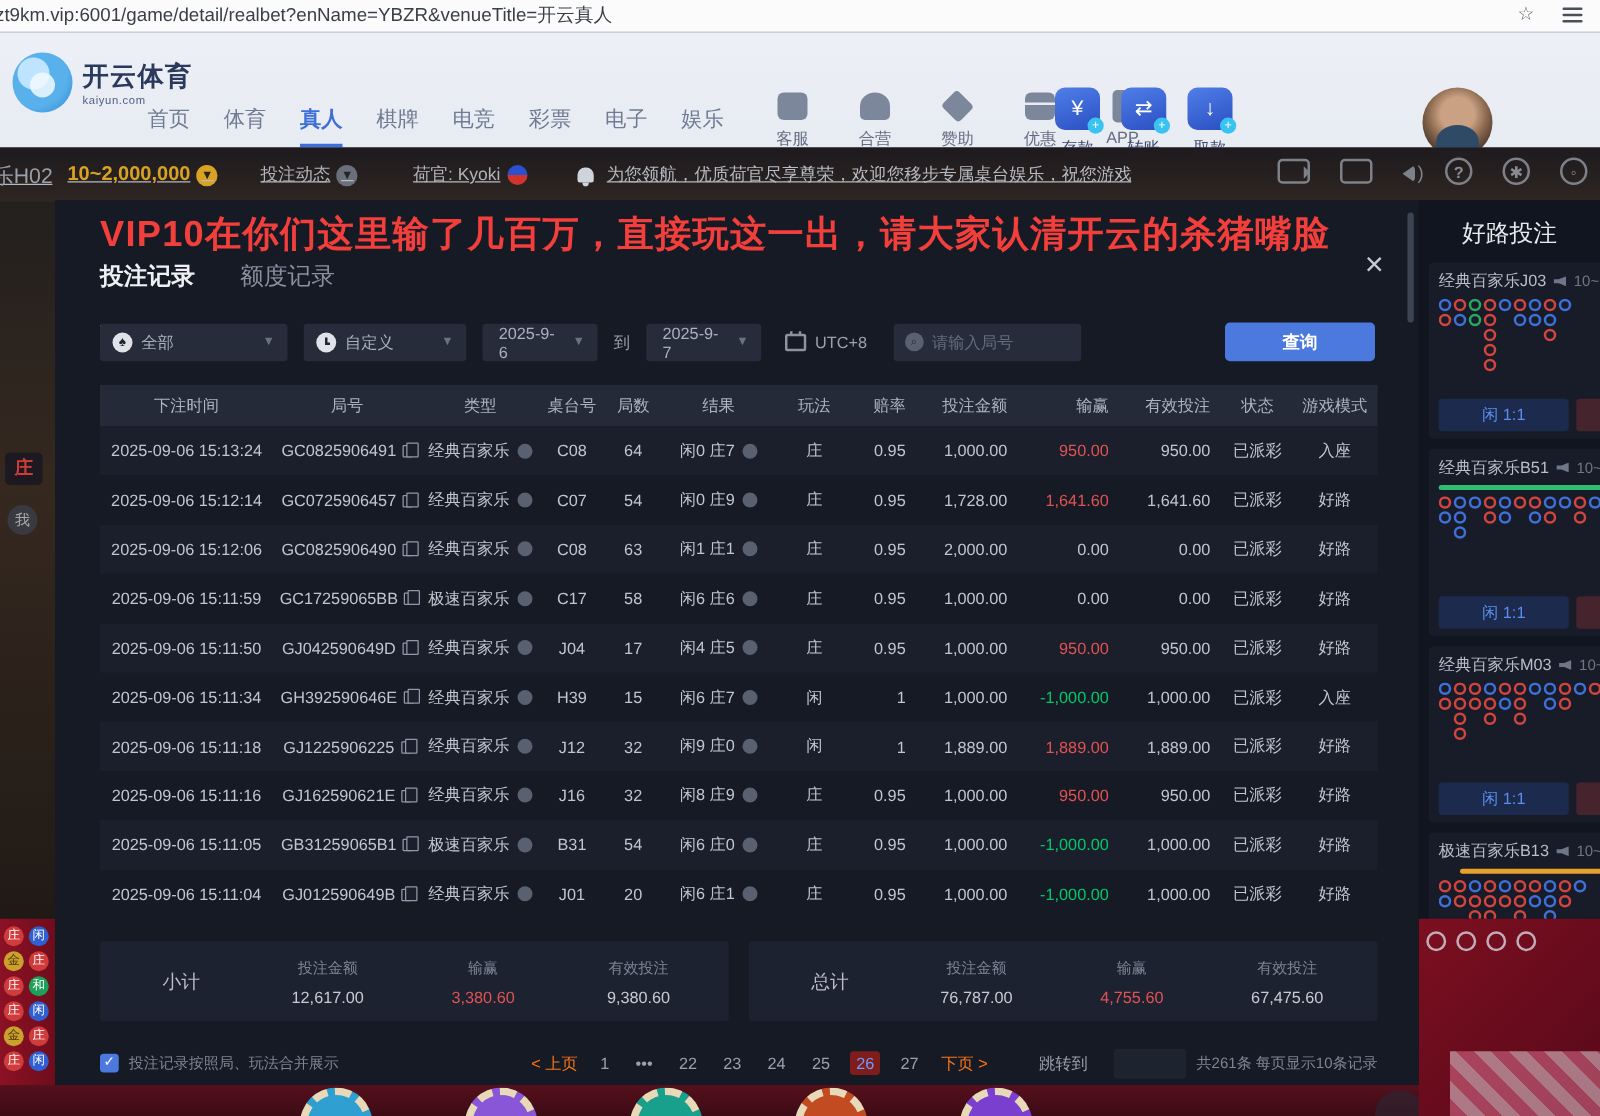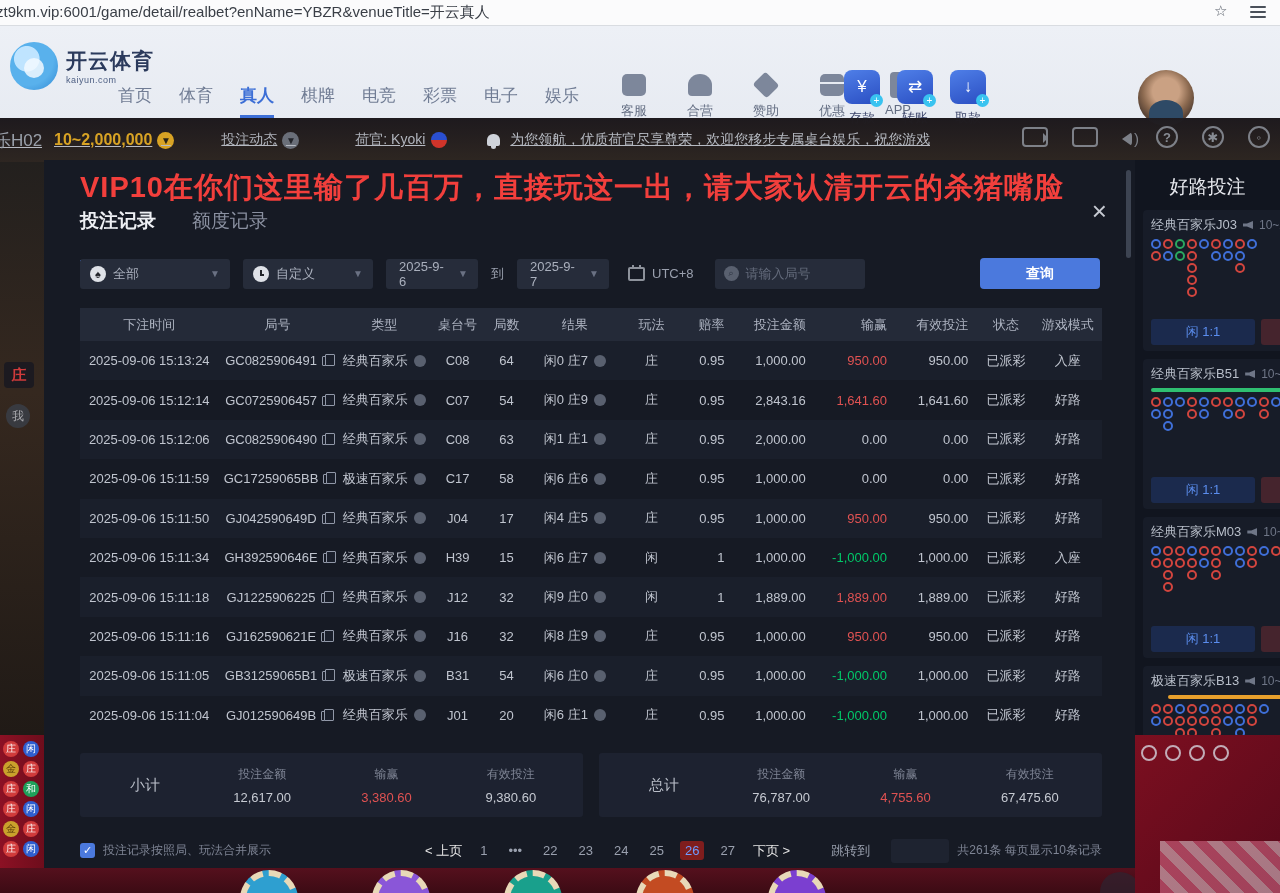--- a/index.html
+++ b/index.html
@@ -67,22 +67,22 @@
   .avatar:after { content:''; display:block; margin:30px auto 0; width:34px; height:26px; border-radius:50% 50% 0 0; background:#2e4a66; }
 
   
   .game-strip { left:0; top:118px; width:1280px; height:44px;
     background:linear-gradient(180deg, rgba(30,26,30,.97), rgba(48,40,34,.92)); display:flex; align-items:center; color:#b6bac2;text-decoration:underline; }
   .strip-table { font-size:17px; color:#9aa0aa; margin-left:-6px; width:48px; overflow:hidden; white-space:nowrap; }
   .strip-range { font-size:16px; color:#d8a324; margin-left:12px; font-weight:bold; }
   .chev-circle { width:17px; height:17px; border-radius:50%; background:#d8a324; color:#2a2416; font-size:10px;
     line-height:17px; text-align:center; margin-left:5px; }
   .chev-circle.gray { background:#6a6f79; color:#23252b; }
-  .strip-feed { font-size:14px; color:#b0b4bc; margin-left:47px; }
-  .strip-dealer { font-size:14px; color:#b0b4bc; margin-left:56px; }
+  .strip-feed { font-size:14px; color:#b0b4bc; margin-left:34px; }
+  .strip-dealer { font-size:14px; color:#b0b4bc; margin-left:44px; }
   .flag { width:16px; height:16px; border-radius:50%; margin-left:6px; background:linear-gradient(180deg,#2a4fd0 50%,#d0342a 50%); }
   .bell-ic { width:13px; height:12px; background:#cfd3da; border-radius:6px 6px 2px 2px; margin-left:40px; position:relative; }
   .bell-ic:after { content:''; position:absolute; left:4px; bottom:-3px; width:5px; height:3px; border-radius:0 0 4px 4px; background:#cfd3da; }
   .marquee { font-size:14px; color:#b6bac2; margin-left:10px; width:420px; white-space:nowrap; overflow:hidden; }
   .strip-icons { position:absolute; right:10px; top:8px; display:flex; gap:24px; align-items:center; }
   .sic { width:26px; height:20px; border:2px solid #8d929b; border-radius:4px; opacity:.85; position:relative; }
   .sic.cam:after { content:''; position:absolute; right:-7px; top:4px; border:5px solid transparent; border-left-color:#8d929b; }
   .sic.round { width:22px; height:22px; border-radius:50%; color:#9aa0a9; font-size:13px; line-height:19px; text-align:center; font-weight:bold; }
   .sic.spk { border:none; width:0; height:0; border-top:7px solid transparent; border-bottom:7px solid transparent;
     border-right:10px solid #8d929b; margin-top:3px; }
@@ -154,21 +154,21 @@
   .sum-label { width:110px; text-align:center; font-size:15px; color:#b9bec8; }
   .sum-col { flex:1; text-align:center; }
   .sum-k { font-size:12px; color:#7e8494; margin-bottom:7px; }
   .sum-v { font-size:13px; color:#c6cad2; }
   .sum-v.red { color:#e05252; }
 
   .foot-row { position:absolute; left:36px; top:682px; width:1022px; display:flex; align-items:center; }
   .cb { width:15px; height:15px; background:#4b79dd; border-radius:3px; color:#fff; font-size:11px; line-height:15px; text-align:center; margin-right:8px; }
   .merge-note { font-size:12px; color:#7e8494; }
   .pager { position:absolute; left:345px; display:flex; align-items:center; gap:13px; font-size:13px; color:#9aa0ae; }
-  .pg-nav { color:#e5e5e5; cursor:pointer;text-align:right; }
+  .pg-nav { color:#f97316; cursor:pointer;text-align:right; }
   .pg { cursor:pointer; padding:2px 5px; border-radius:3px; }
   .pg.active { background:#7f1d1d; color:#6f9bff; }
   .jump-label { margin-left:28px; font-size:13px; color:#9aa0ae; }
   .jump-input { width:58px; height:24px; background:#1e2330; border-radius:3px; margin-left:8px; }
   .total-note { margin-left:auto; font-size:12px; color:#7e8494; }
 
   
   .sidebar { left:1135px; top:160px; width:145px; height:575px; background:#11151f; overflow:hidden; }
   .sb-title { text-align:center; font-size:19px; color:#e8eaef; padding:14px 0 10px; }
   .sb-card { width:230px; margin:0 0 8px 8px; background:#171c28; border-radius:4px; padding:6px 8px; }
@@ -630,21 +630,21 @@
           </div>
           <div class="trow">
             <div class="c">2025-09-06 15:12:14</div>
             <div class="c">GC0725906457<span class="copy-ic"></span></div>
             <div class="c">经典百家乐<span class="gdot"></span></div>
             <div class="c">C07</div>
             <div class="c">54</div>
             <div class="c">闲0 庄9<span class="gdot"></span></div>
             <div class="c">庄</div>
             <div class="r">0.95</div>
-            <div class="r">2,843.16</div>
+            <div class="r">1,728.00</div>
             <div class="r wl-win">1,641.60</div>
             <div class="r">1,641.60</div>
             <div class="c">已派彩</div>
             <div class="c">好路</div>
           </div>
           <div class="trow">
             <div class="c">2025-09-06 15:12:06</div>
             <div class="c">GC0825906490<span class="copy-ic"></span></div>
             <div class="c">经典百家乐<span class="gdot"></span></div>
             <div class="c">C08</div>

